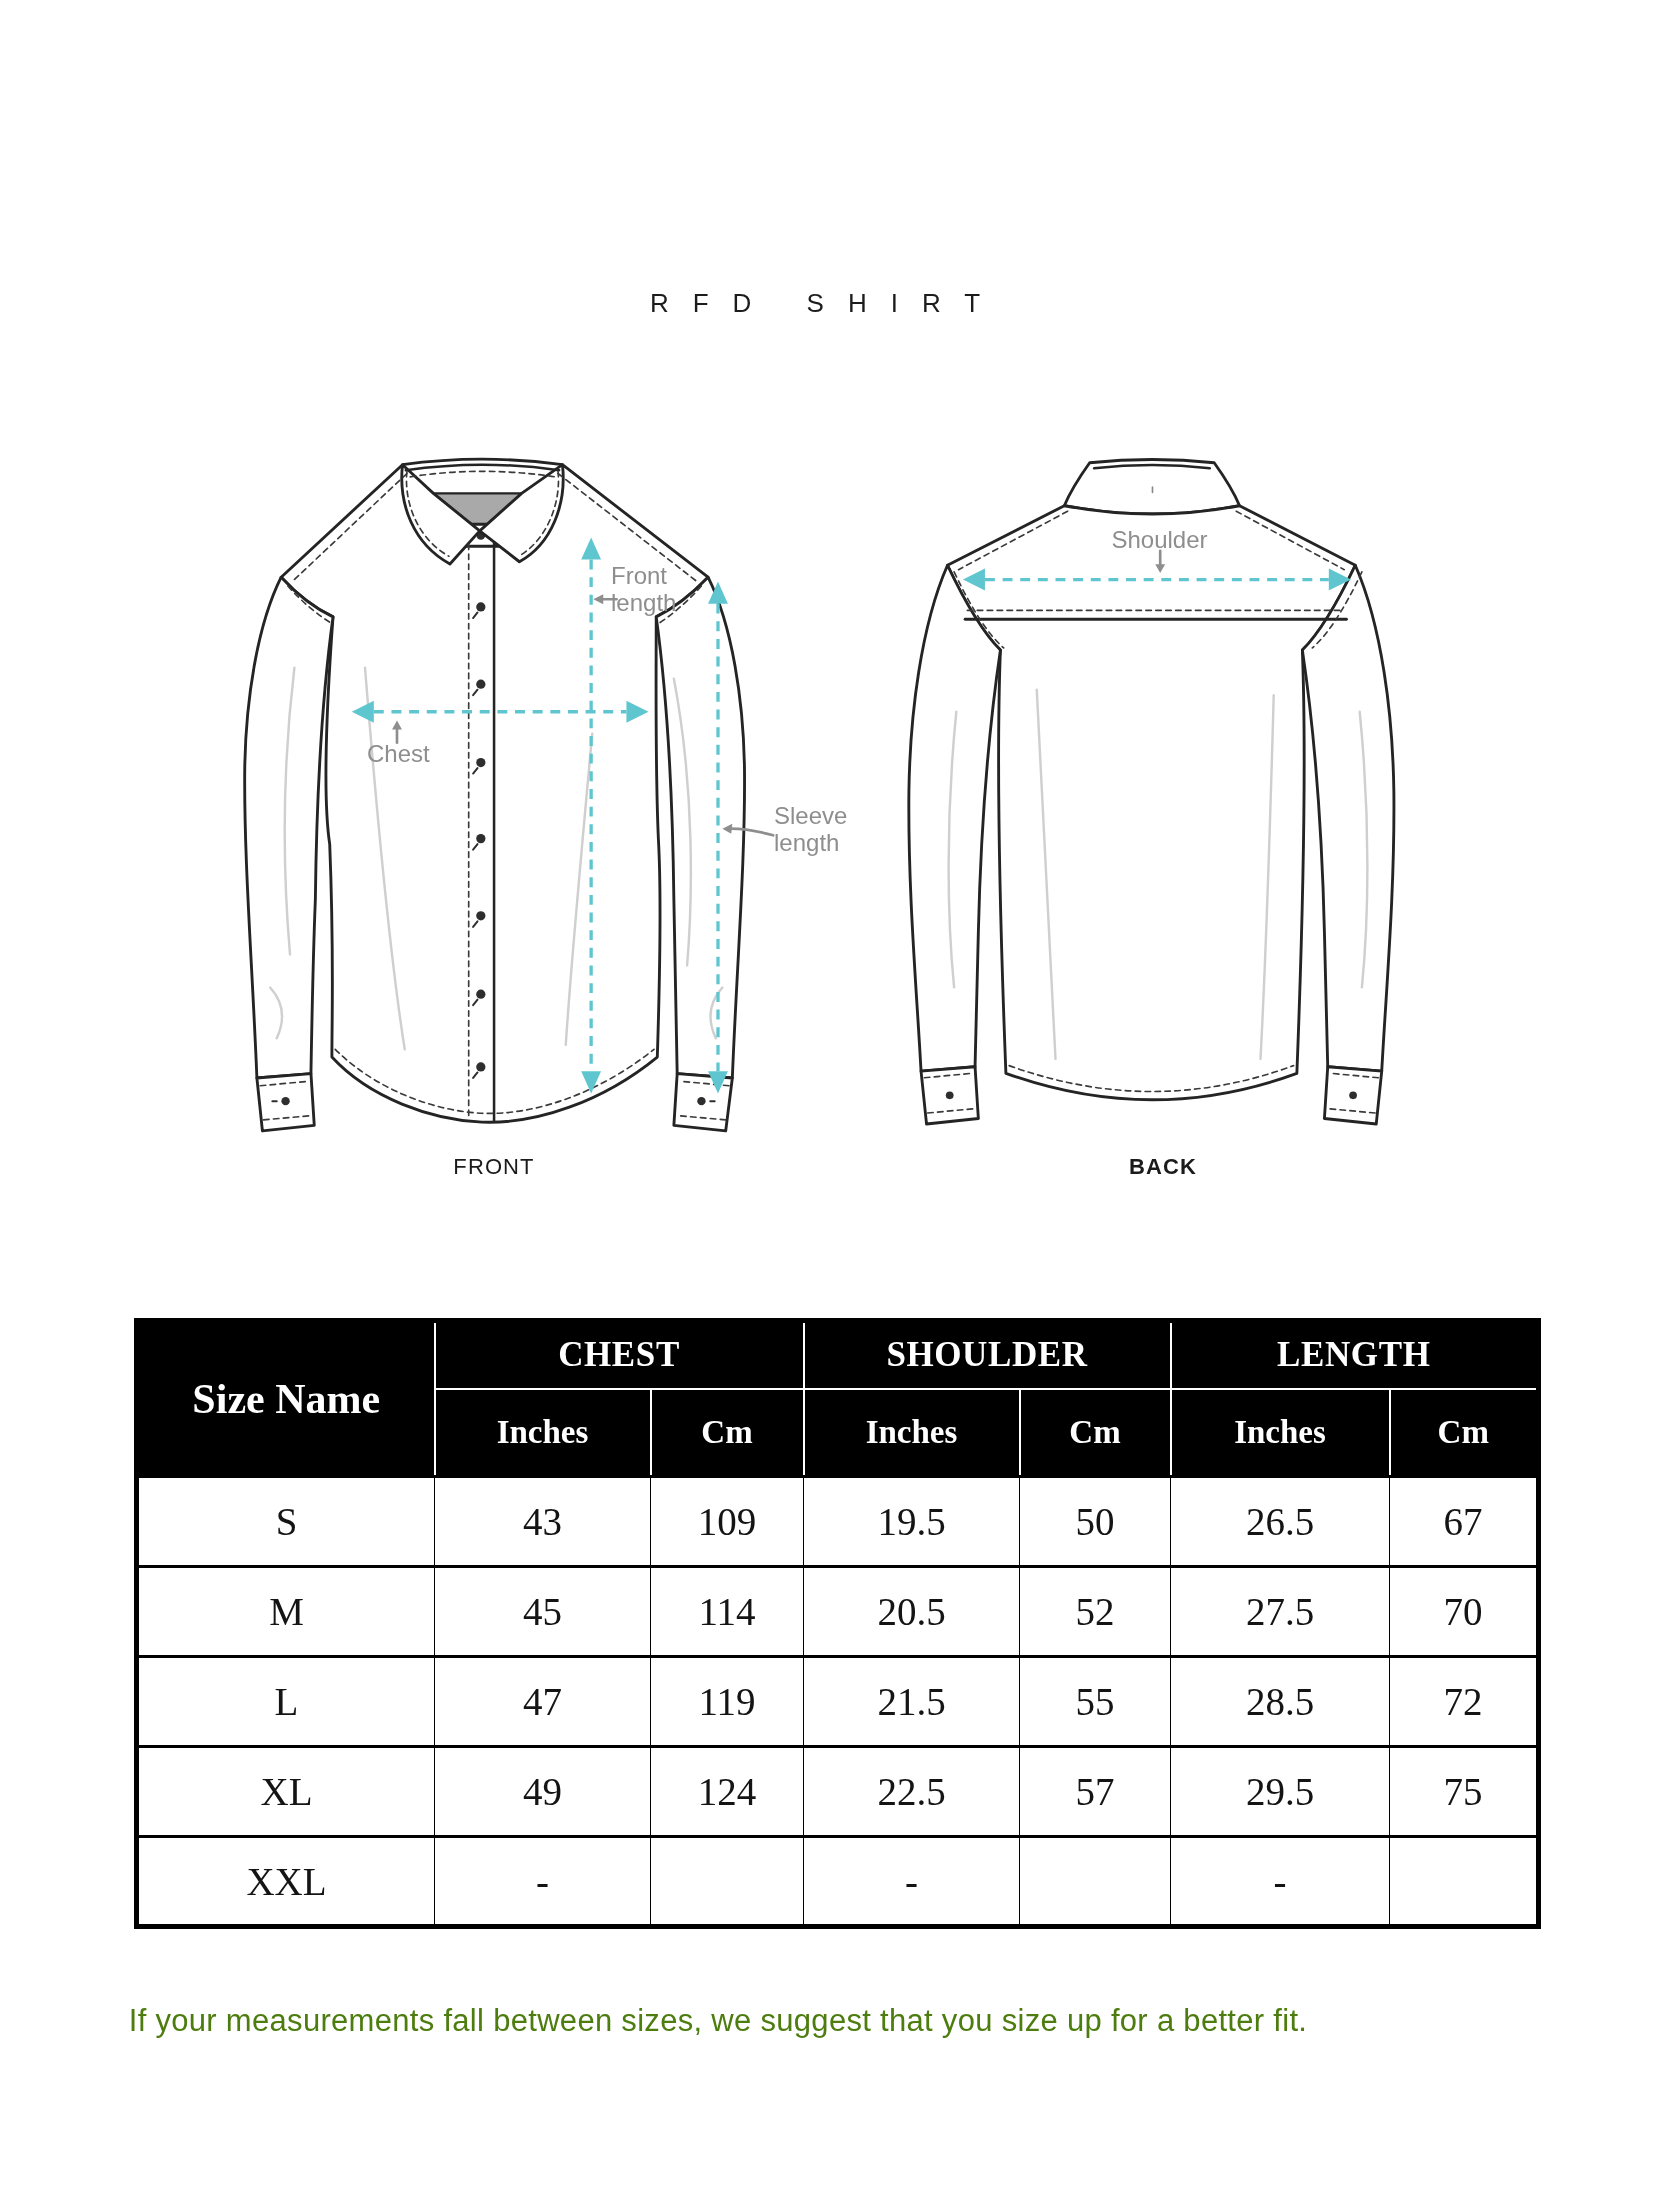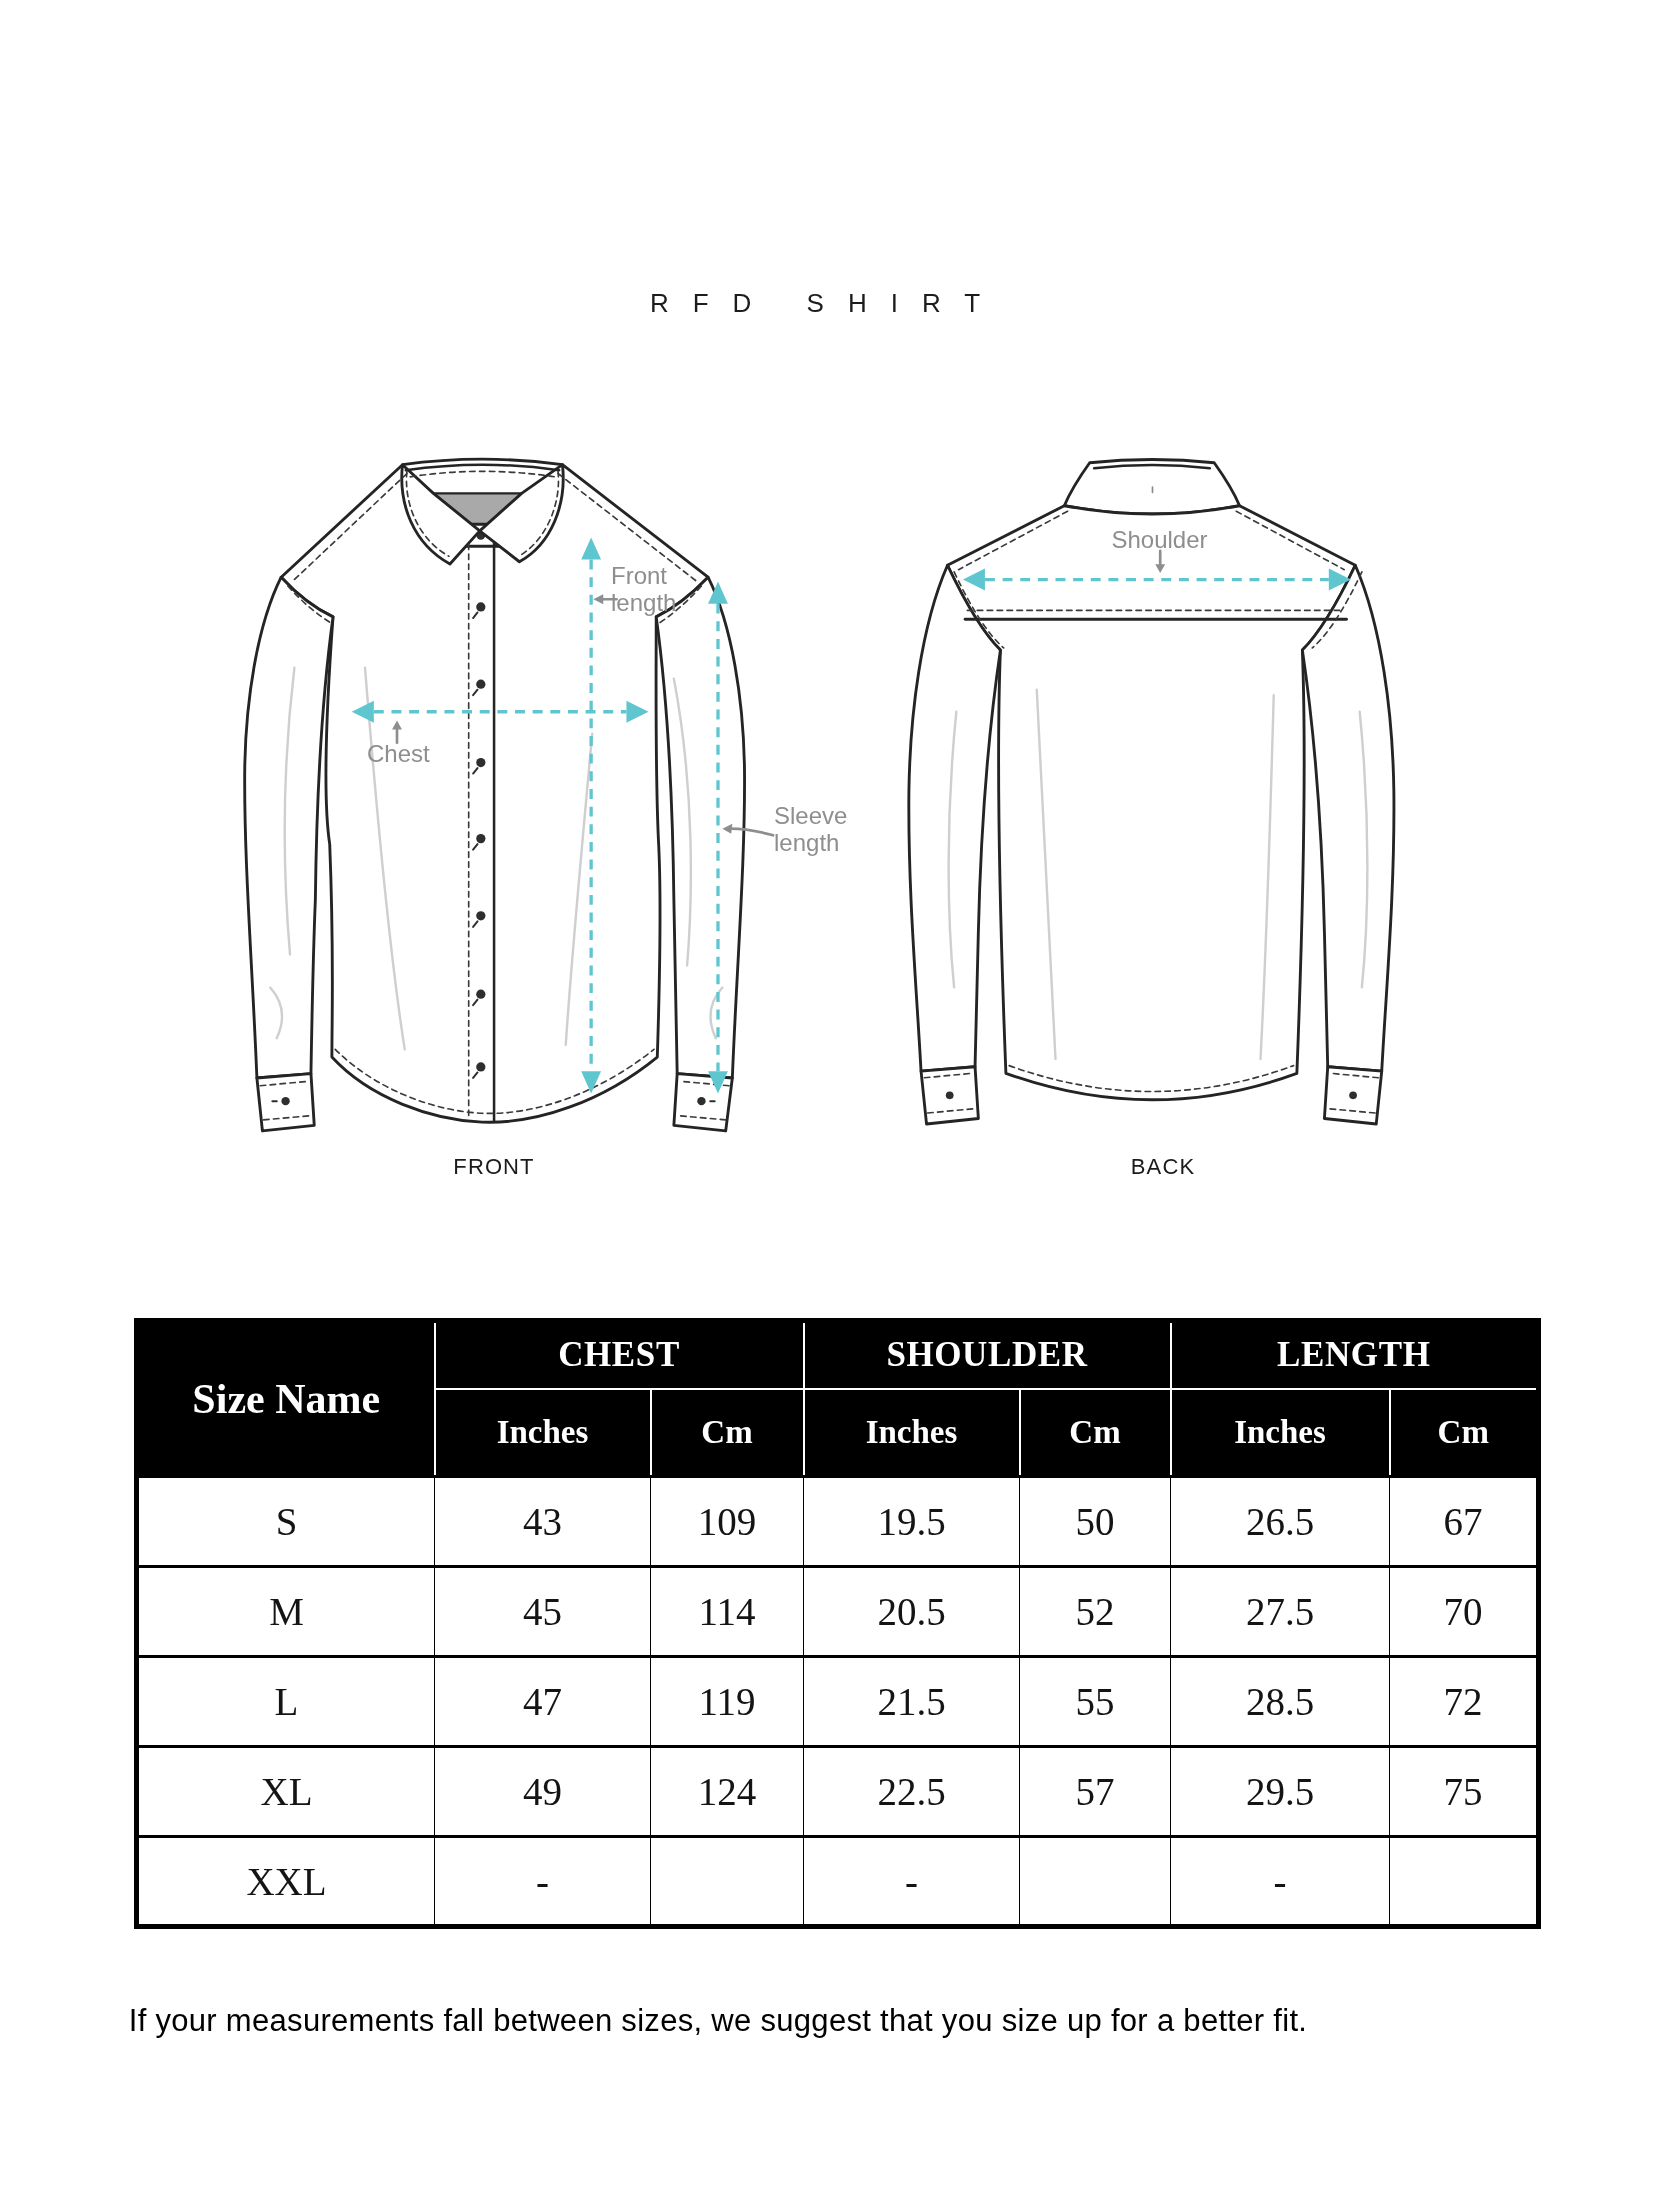--- a/index.html
+++ b/index.html
@@ -19,38 +19,38 @@
   .anno{position:absolute;color:#8e8e8e;font-size:24px;line-height:26.5px;
         font-family:"Liberation Sans",sans-serif;}
   .anno-front-length{left:611px;top:563px;}
   .anno-chest{left:367px;top:741px;}
   .anno-sleeve-length{left:774px;top:803px;}
   .anno-shoulder{left:1077px;top:527px;width:165px;text-align:center;}
 
   .caption{position:absolute;top:1154px;font-size:22px;letter-spacing:1.1px;color:#1b1b1b;
            width:132px;text-align:center;}
   .caption-front{left:428px;}
-  .caption-back{left:1097px;}
+  .caption-back{left:1097px;font-weight:bold;}
 
   table.size-table{position:absolute;left:134px;top:1318px;width:1401px;height:607px;
       border-collapse:collapse;table-layout:fixed;border:5px solid #000;
       font-family:"Liberation Serif",serif;}
   .size-table th{background:#000;color:#fff;border:2.8px solid #fff;font-weight:bold;
       text-align:center;vertical-align:middle;}
   .size-table td{background:#fff;color:#141414;border:1.7px solid #000;border-top-width:3.9px;
       text-align:center;vertical-align:middle;font-size:39px;font-weight:normal;}
   .size-table tr.hrow1{height:68px;}
   .size-table tr.hrow2{height:88px;margin-top:23px;}
   .size-table tbody tr{height:90px;}
   .th-group{font-size:35px;letter-spacing:0.6px;}
   .th-size-name{font-size:42px;}
   .th-unit{font-size:33px;}
 
   .footer-line{position:absolute;left:0;width:1436px;text-align:center;
-      font-size:31px;color:#000000;letter-spacing:0.3px;}
+      font-size:31px;color:#4d7c0f;letter-spacing:0.3px;}
   .footer-1{top:2003px;}
   .footer-2{top:2054px;}
 
   
   .ol{fill:#ffffff;stroke:#242424;stroke-width:2.6;stroke-linejoin:round;stroke-linecap:round;}
   .ln{fill:none;stroke:#242424;stroke-width:2.3;stroke-linecap:round;}
   .stitch{fill:none;stroke:#3a3a3a;stroke-width:1.5;stroke-dasharray:5 4;stroke-linecap:round;}
   .shade{fill:none;stroke:#cfcfcf;stroke-width:2.2;stroke-linecap:round;}
   .btn{fill:#2e2e2e;stroke:none;}
   .btn-tail{fill:none;stroke:#2e2e2e;stroke-width:1.8;stroke-linecap:round;}

